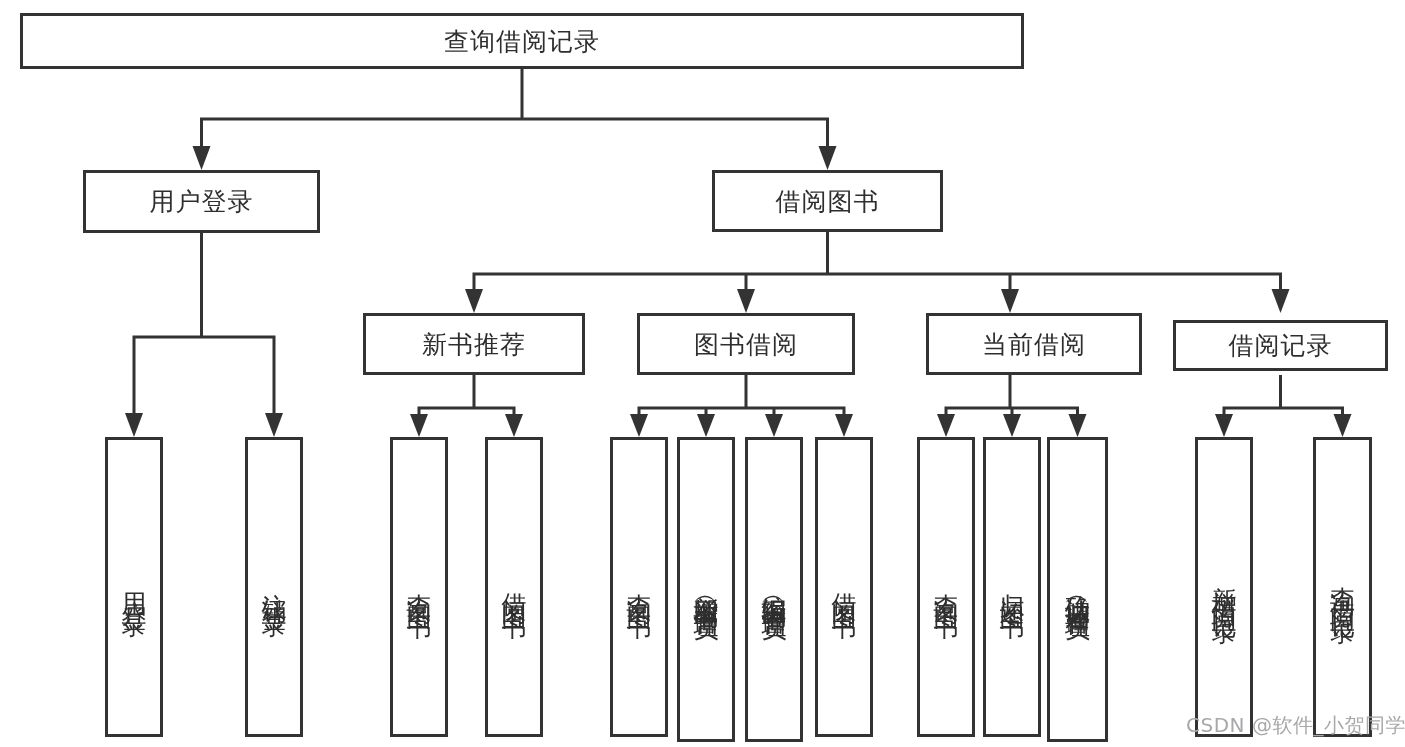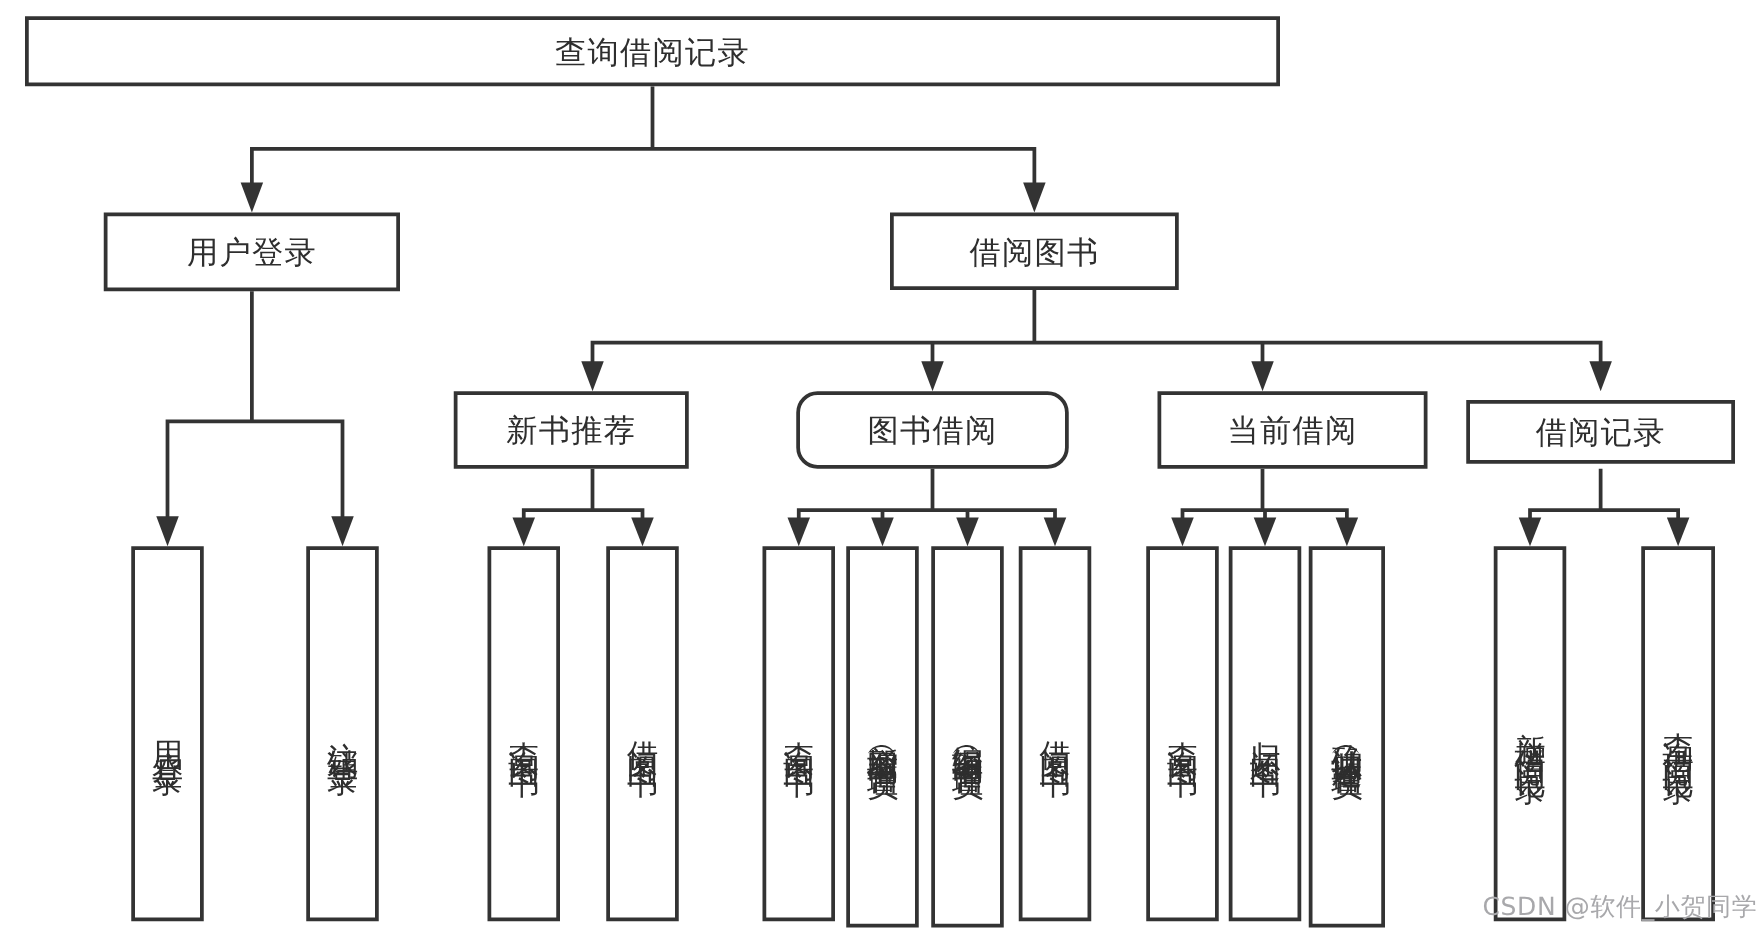--- a/index.html
+++ b/index.html
@@ -32,22 +32,22 @@
     font-size:25px;
     line-height:1;
     letter-spacing:0.28em;
     white-space:nowrap;
   }
   .vbox.tight span{letter-spacing:0.12em;}
   
   .b-root{left:20px;top:13px;width:1004px;height:56px;}
   .b-l2a{left:83px;top:170px;width:237px;height:63px;}
   .b-l2b{left:712px;top:170px;width:231px;height:62px;}
-  .b-l3a{left:363px;top:313px;width:188px;height:62px;}
-  .b-l3b{left:637px;top:313px;width:218px;height:62px;border-radius:17px;}
+  .b-l3a{left:363px;top:313px;width:222px;height:62px;}
+  .b-l3b{left:637px;top:313px;width:218px;height:62px;}
   .b-l3c{left:902px;top:313px;width:216px;height:62px;margin-left:24px;}
   .b-l3d{left:1173px;top:320px;width:215px;height:51px;}
   .g1a{left:105px;width:58px;}
   .g1b{left:245px;width:58px;}
   .g2a{left:390px;width:58px;}
   .g2b{left:485px;width:58px;}
   .g3a{left:610px;width:58px;}
   .g3b{left:677px;width:58px;height:305px;}
   .g3c{left:745px;width:58px;height:305px;}
   .g3d{left:815px;width:58px;}

